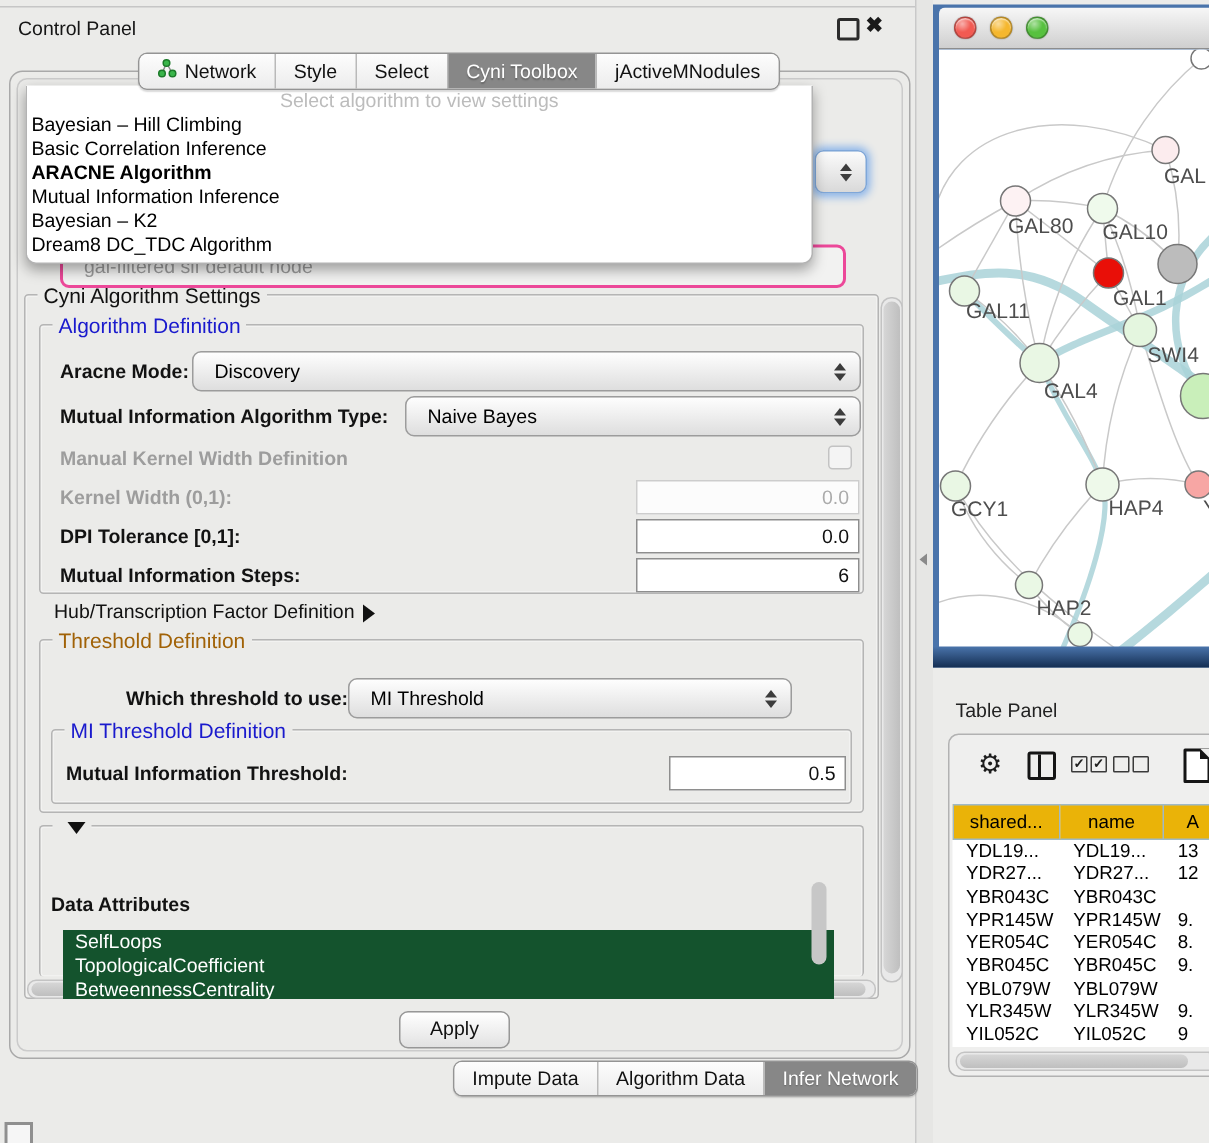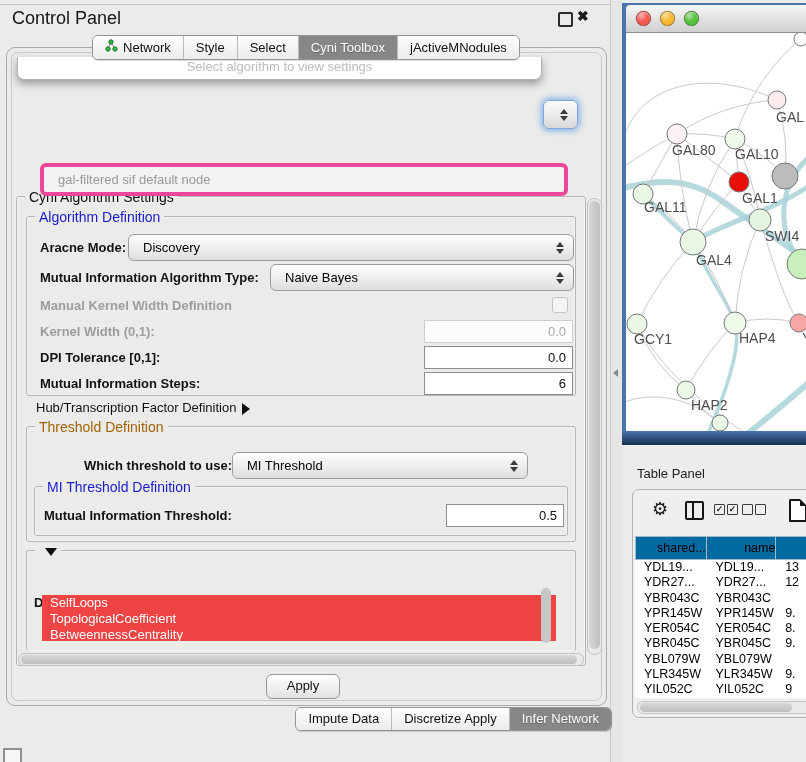--- a/index.html
+++ b/index.html
@@ -4,40 +4,40 @@
 <style>
   html,body{margin:0;padding:0}
   body{width:806px;height:762px;position:relative;overflow:hidden;
        font-family:"Liberation Sans",sans-serif;background:#ebebe9;color:#111}
   .abs{position:absolute}
 
   
   #control-panel{left:0;top:0;width:612px;height:762px;background:#ebebe9}
   #cp-titlebar{left:0;top:4px;width:610px;height:26px;border-top:1px solid #c6c6c6;
                display:flex;align-items:center}
-  #cp-title{font-size:18px;margin-left:12px;color:#151515}
+  #cp-title{font-size:13px;margin-left:12px;color:#151515}
   #cp-float{left:558px;top:12px;width:11px;height:11px;border:2px solid #2b2b2b;border-radius:2px}
   #cp-close{left:577px;top:8px;font-size:14px;font-weight:bold;color:#1a1a1a}
 
   .tabbar{display:inline-flex;border:1px solid #949494;border-radius:6px;overflow:hidden;
           background:#f6f6f5;box-shadow:0 1px 1px rgba(0,0,0,.15)}
   .tab{font-size:13px;padding:3px 12px 4px 12px;background:linear-gradient(#fdfdfd,#ececec);
        color:#111;border-left:1px solid #b9b9b9;display:flex;align-items:center;gap:5px;white-space:nowrap}
   .tab:first-child{border-left:none}
   .tab.sel{background:#878787;color:#ffffff;text-shadow:0 1px 1px rgba(0,0,0,.25)}
   #top-tabs{left:0;top:35px;width:612px;text-align:center;z-index:6}
   #bottom-tabs{left:0;top:707px;width:612px;text-align:right;z-index:6}
 
   #cp-outline{left:6px;top:47px;width:599px;height:657px;border:1px solid #a9a9a9;border-radius:9px;background:#ebebe9}
   #cp-inner{left:11px;top:52px;width:589px;height:647px;border:1px solid #cbcbcb;border-radius:7px;background:#ebebe9}
 
   
   #ghost-stepper{left:543px;top:100px;width:33px;height:27px;border:1px solid #7fa7d9;border-radius:6px;
                  background:linear-gradient(#fbfbfb,#d9d9d9);box-shadow:0 0 6px 2px #86b2ea;z-index:2}
-  #ghost-combo{left:40px;top:163px;width:520px;height:25px;border:4px solid #ec4899;border-radius:6px;
+  #ghost-combo{left:40px;top:163px;width:520px;height:25px;border:2px solid #ec4899;border-radius:6px;
                background:#f2f2f1;z-index:2;display:flex;align-items:center}
   #ghost-combo span{font-size:13px;color:#9a9a9a;margin-left:14px}
 
   
   #algo-popup{left:17px;top:57px;width:523px;border:1px solid #b3b3b3;border-top:none;
               border-radius:0 0 7px 7px;background:#fff;z-index:5;
               box-shadow:0 4px 9px rgba(0,0,0,.35);padding:2px 0 4px 0}
   #algo-popup .ph{font-size:13px;color:#bcbcbc;text-align:center;height:16px;line-height:16px}
   #algo-popup .it{font-size:13px;height:16px;line-height:16px;padding-left:3px;color:#000;white-space:nowrap}
   #algo-popup .it.b{font-weight:bold}
@@ -61,21 +61,21 @@
   .tfield{position:absolute;height:21px;border:1px solid #8e8e8e;background:#fff;
           font-size:13px;text-align:right;padding-right:6px;line-height:21px}
   .tfield.dis{border:1px solid #cdcdcd;background:#fcfcfc;color:#ababab}
   .chk{position:absolute;width:14px;height:14px;border:1px solid #c3c3c3;border-radius:3px;background:#f4f4f4}
 
   .tri-r{display:inline-block;width:0;height:0;border-top:6px solid transparent;border-bottom:6px solid transparent;
          border-left:8px solid #111;vertical-align:middle;margin-left:6px}
   .tri-d{display:inline-block;width:0;height:0;border-left:6px solid transparent;border-right:6px solid transparent;
          border-top:8px solid #111;vertical-align:middle;margin-left:6px}
 
-  #attr-list{left:42px;top:595px;width:514px;height:46px;background:#ef4444;overflow:hidden;z-index:1}
+  #attr-list{left:42px;top:620px;width:514px;height:46px;background:#14532d;overflow:hidden;z-index:1}
   #attr-list .ai{font-size:13px;color:#fff;height:16px;line-height:16px;padding-left:8px;white-space:nowrap}
   #attr-scroll{left:541px;top:588px;width:10px;height:55px;background:#c7c7c7;border-radius:5px;z-index:2}
 
   .vscroll{border:1px solid #c3c3c3;border-radius:7px;background:#e9e9e9}
   .vthumb{position:absolute;left:1px;right:1px;background:linear-gradient(90deg,#d6d6d6,#bfbfbf);border-radius:6px}
   .hscroll{border:1px solid #c3c3c3;border-radius:6px;background:#e9e9e9}
   .hthumb{position:absolute;top:1px;bottom:1px;background:linear-gradient(#d6d6d6,#bfbfbf);border-radius:5px}
 
   #apply-btn{left:266px;top:674px;width:72px;height:23px;border:1px solid #979797;border-radius:6px;
              background:linear-gradient(#ffffff,#e2e2e2);font-size:13px;text-align:center;line-height:22px;z-index:3}
@@ -107,22 +107,22 @@
   .colicon{position:absolute;width:15px;height:15px;border:2px solid #151515;border-radius:2px;top:1px}
   .colicon:before{content:"";position:absolute;left:5px;top:0;bottom:0;width:2px;background:#151515}
   .cb{position:absolute;width:9px;height:9px;border:1.5px solid #3a3a3a;border-radius:1px;top:4px;font-size:9px;
       line-height:8px;text-align:center;color:#222;font-weight:bold}
   .docicon{position:absolute;width:14px;height:19px;border:2px solid #151515;border-radius:1px;top:-1px;background:#fff}
   .docicon:before{content:"";position:absolute;right:-2px;top:-2px;border-style:solid;border-width:0 7px 7px 0;
                   border-color:#efefee #efefee #151515 #151515}
 
   #tp-table{position:absolute;left:2px;top:46px;width:180px;height:162px;background:#fff;overflow:hidden}
   .th-row{display:flex;height:24px}
-  .th{box-sizing:border-box;background:#0369a1;border:1px solid #9fb9c6;border-left:none;
-      font-size:12.5px;text-align:right;line-height:22px;color:#000}
+  .th{box-sizing:border-box;background:#eab308;border:1px solid #9fb9c6;border-left:none;
+      font-size:12.5px;text-align:center;line-height:22px;color:#000}
   .th:first-child{border-left:1px solid #9fb9c6}
   .tr{display:flex;height:15.3px;font-size:12.5px;line-height:15.3px;color:#000}
   .td{box-sizing:border-box;padding-left:9px;white-space:nowrap;overflow:hidden}
   #tp-hscroll{position:absolute;left:4px;top:211px;width:172px;height:11px}
 </style>
 </head>
 <body>
 
 <div class="abs" id="control-panel">
 
@@ -162,20 +162,28 @@
 
   <div class="abs" id="ghost-stepper">
     <span class="stepper"></span>
   </div>
   <div class="abs" id="ghost-combo">
     <span>gal-filtered sif default node</span>
   </div>
 
   <div class="abs" id="algo-popup">
     <div class="ph">Select algorithm to view settings</div>
+    <div id="algo-items">
+        <div class="it">Bayesian – Hill Climbing</div>
+        <div class="it">Basic Correlation Inference</div>
+        <div class="it b">ARACNE Algorithm</div>
+        <div class="it">Mutual Information Inference</div>
+        <div class="it">Bayesian – K2</div>
+        <div class="it">Dream8 DC_TDC Algorithm</div>
+      </div>
   </div>
 
   <div class="grp" id="settings-grp" style="left:16px;top:196px;width:568px;height:468px">
     <span class="grp-lab">Cyni Algorithm Settings</span>
   </div>
 
   <div class="grp" style="left:26px;top:216px;width:548px;height:178px">
     <span class="grp-lab lab-blue">Algorithm Definition</span>
   </div>
 
@@ -240,21 +248,21 @@
     <div class="hthumb" style="left:2px;width:556px"></div>
   </div>
 
   <div class="abs" id="apply-btn">Apply</div>
 
   <div class="abs" id="bottom-tabs"><span class="tabbar">
         <span class="tab">
           <span>Impute Data</span>
         </span>
         <span class="tab">
-          <span>Discretize Apply</span>
+          <span>Algorithm Data</span>
         </span>
         <span class="tab sel">
           <span>Infer Network</span>
         </span>
       </span></div>
   <div class="abs" id="corner-sq"></div>
 </div>
 
 <div class="abs" id="divider"></div>
 <div class="abs" id="div-handle"></div>

